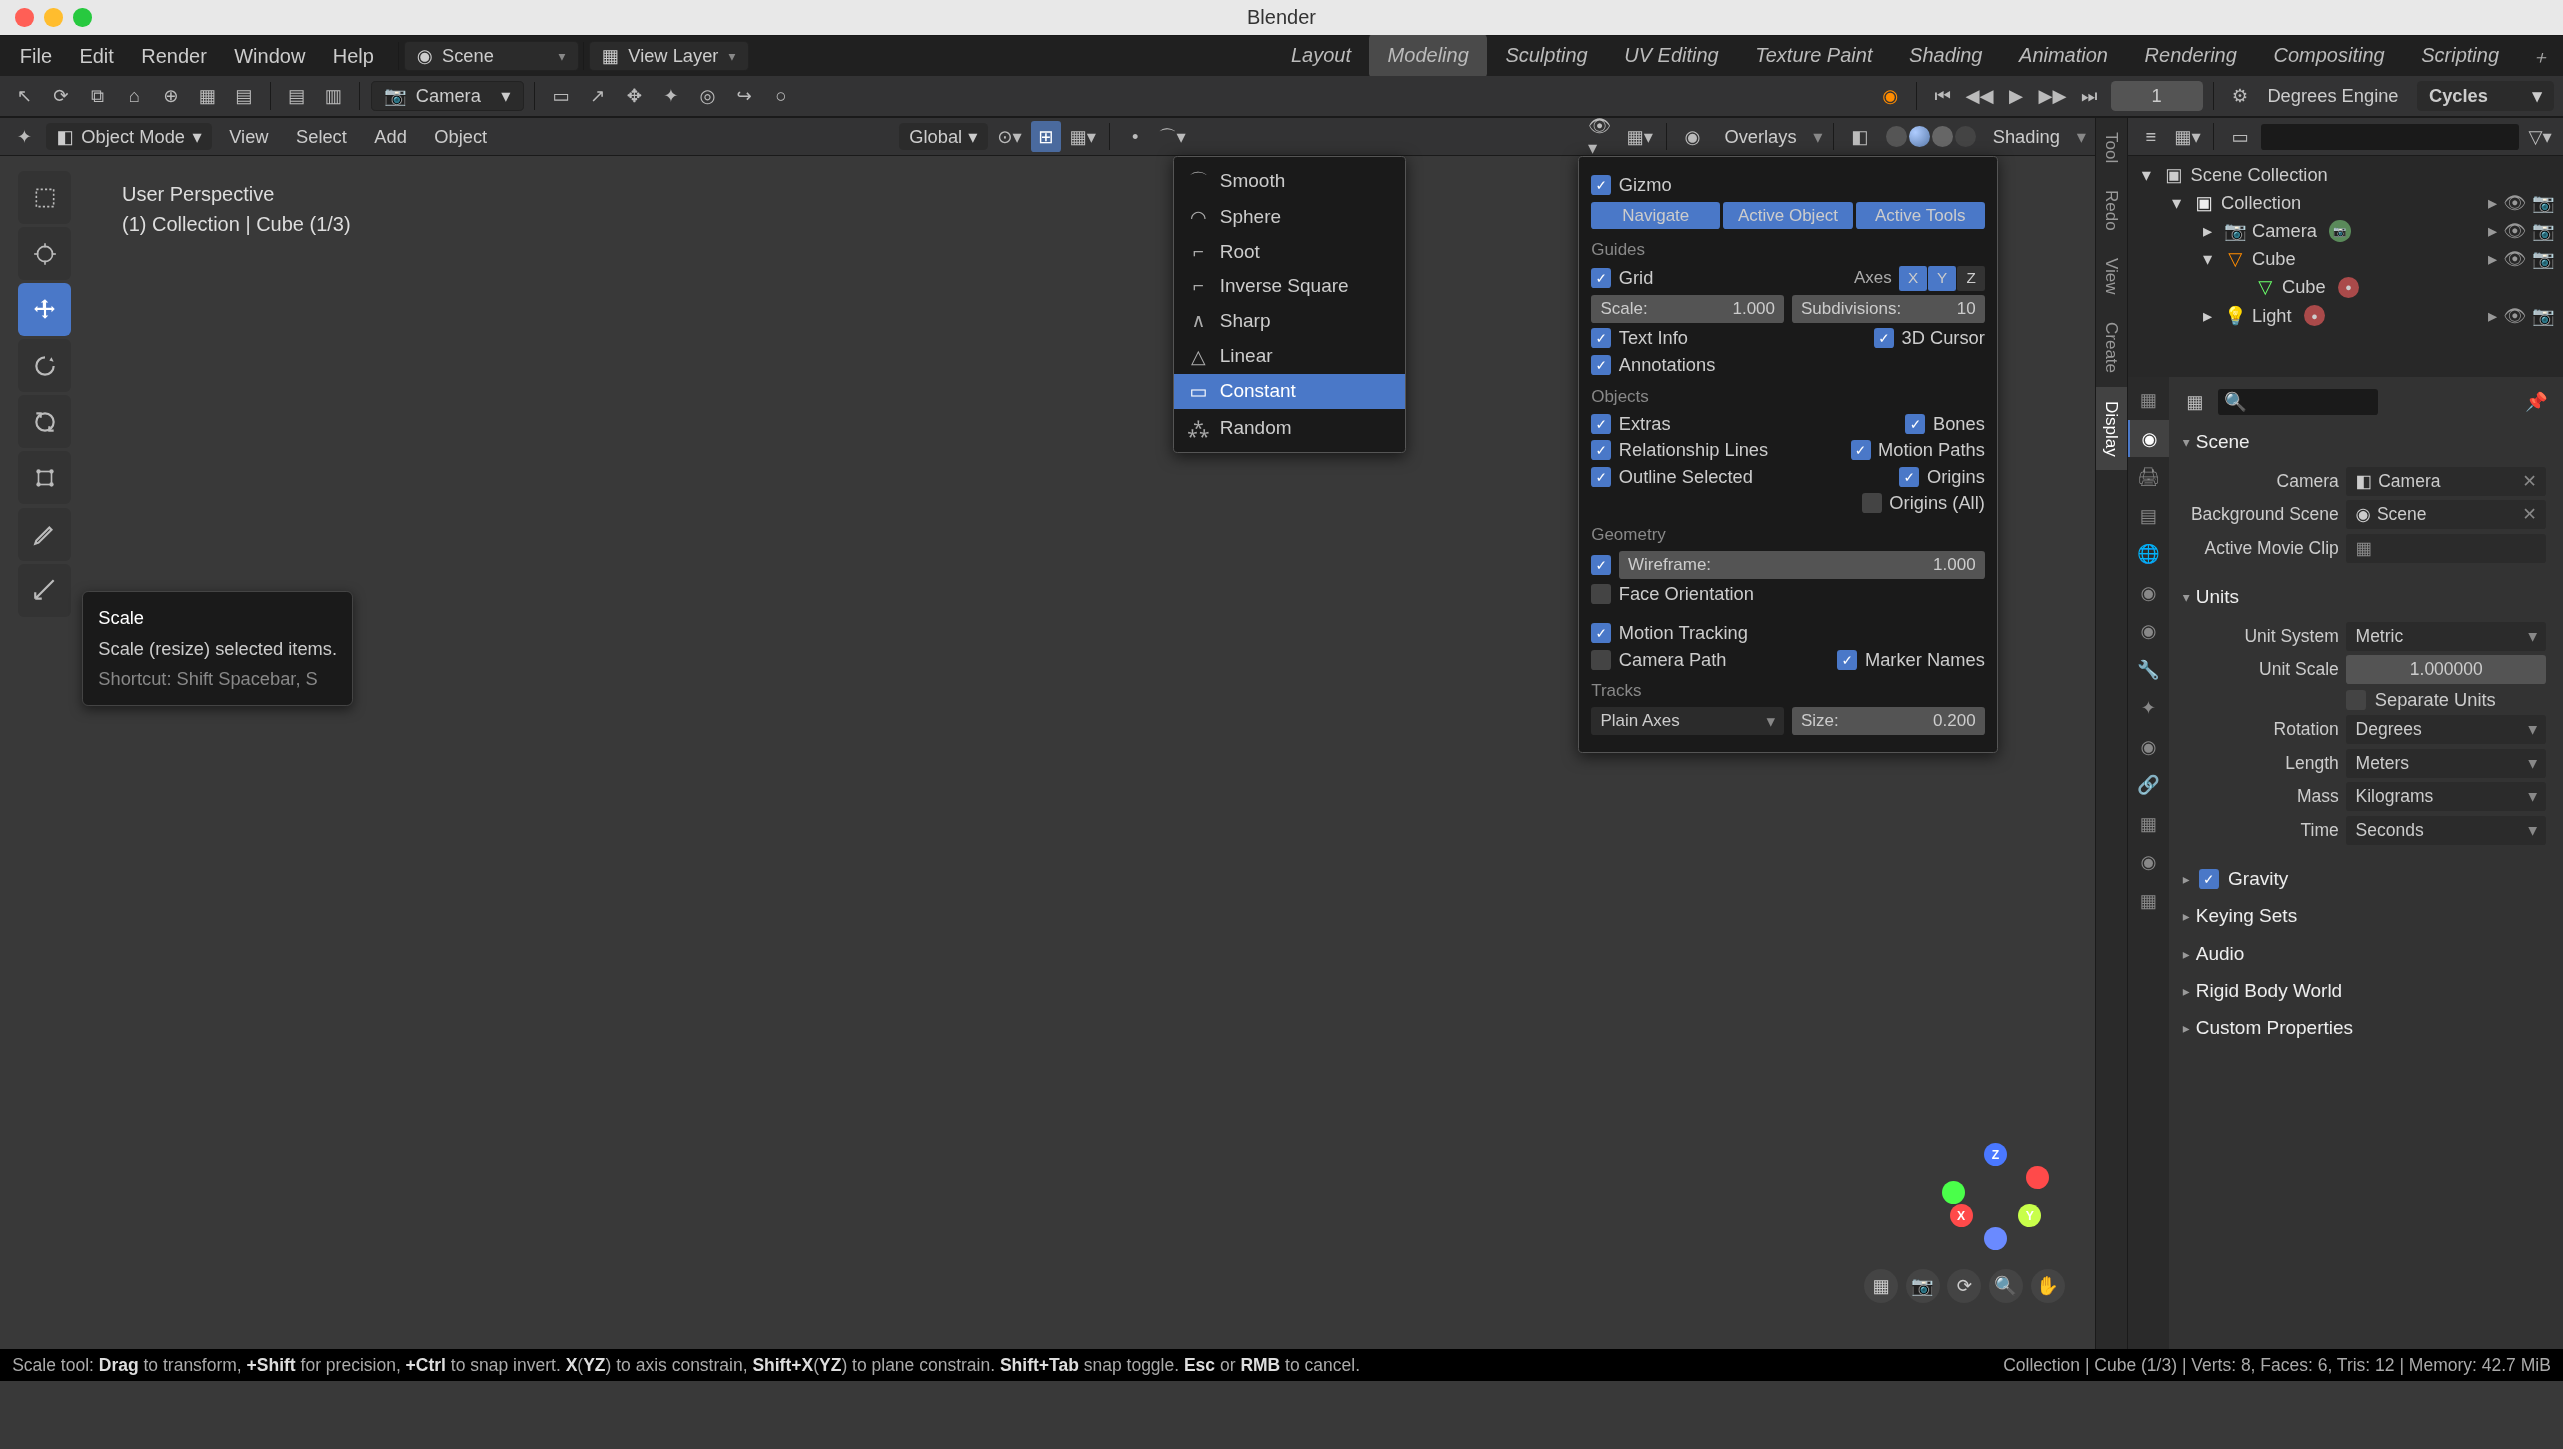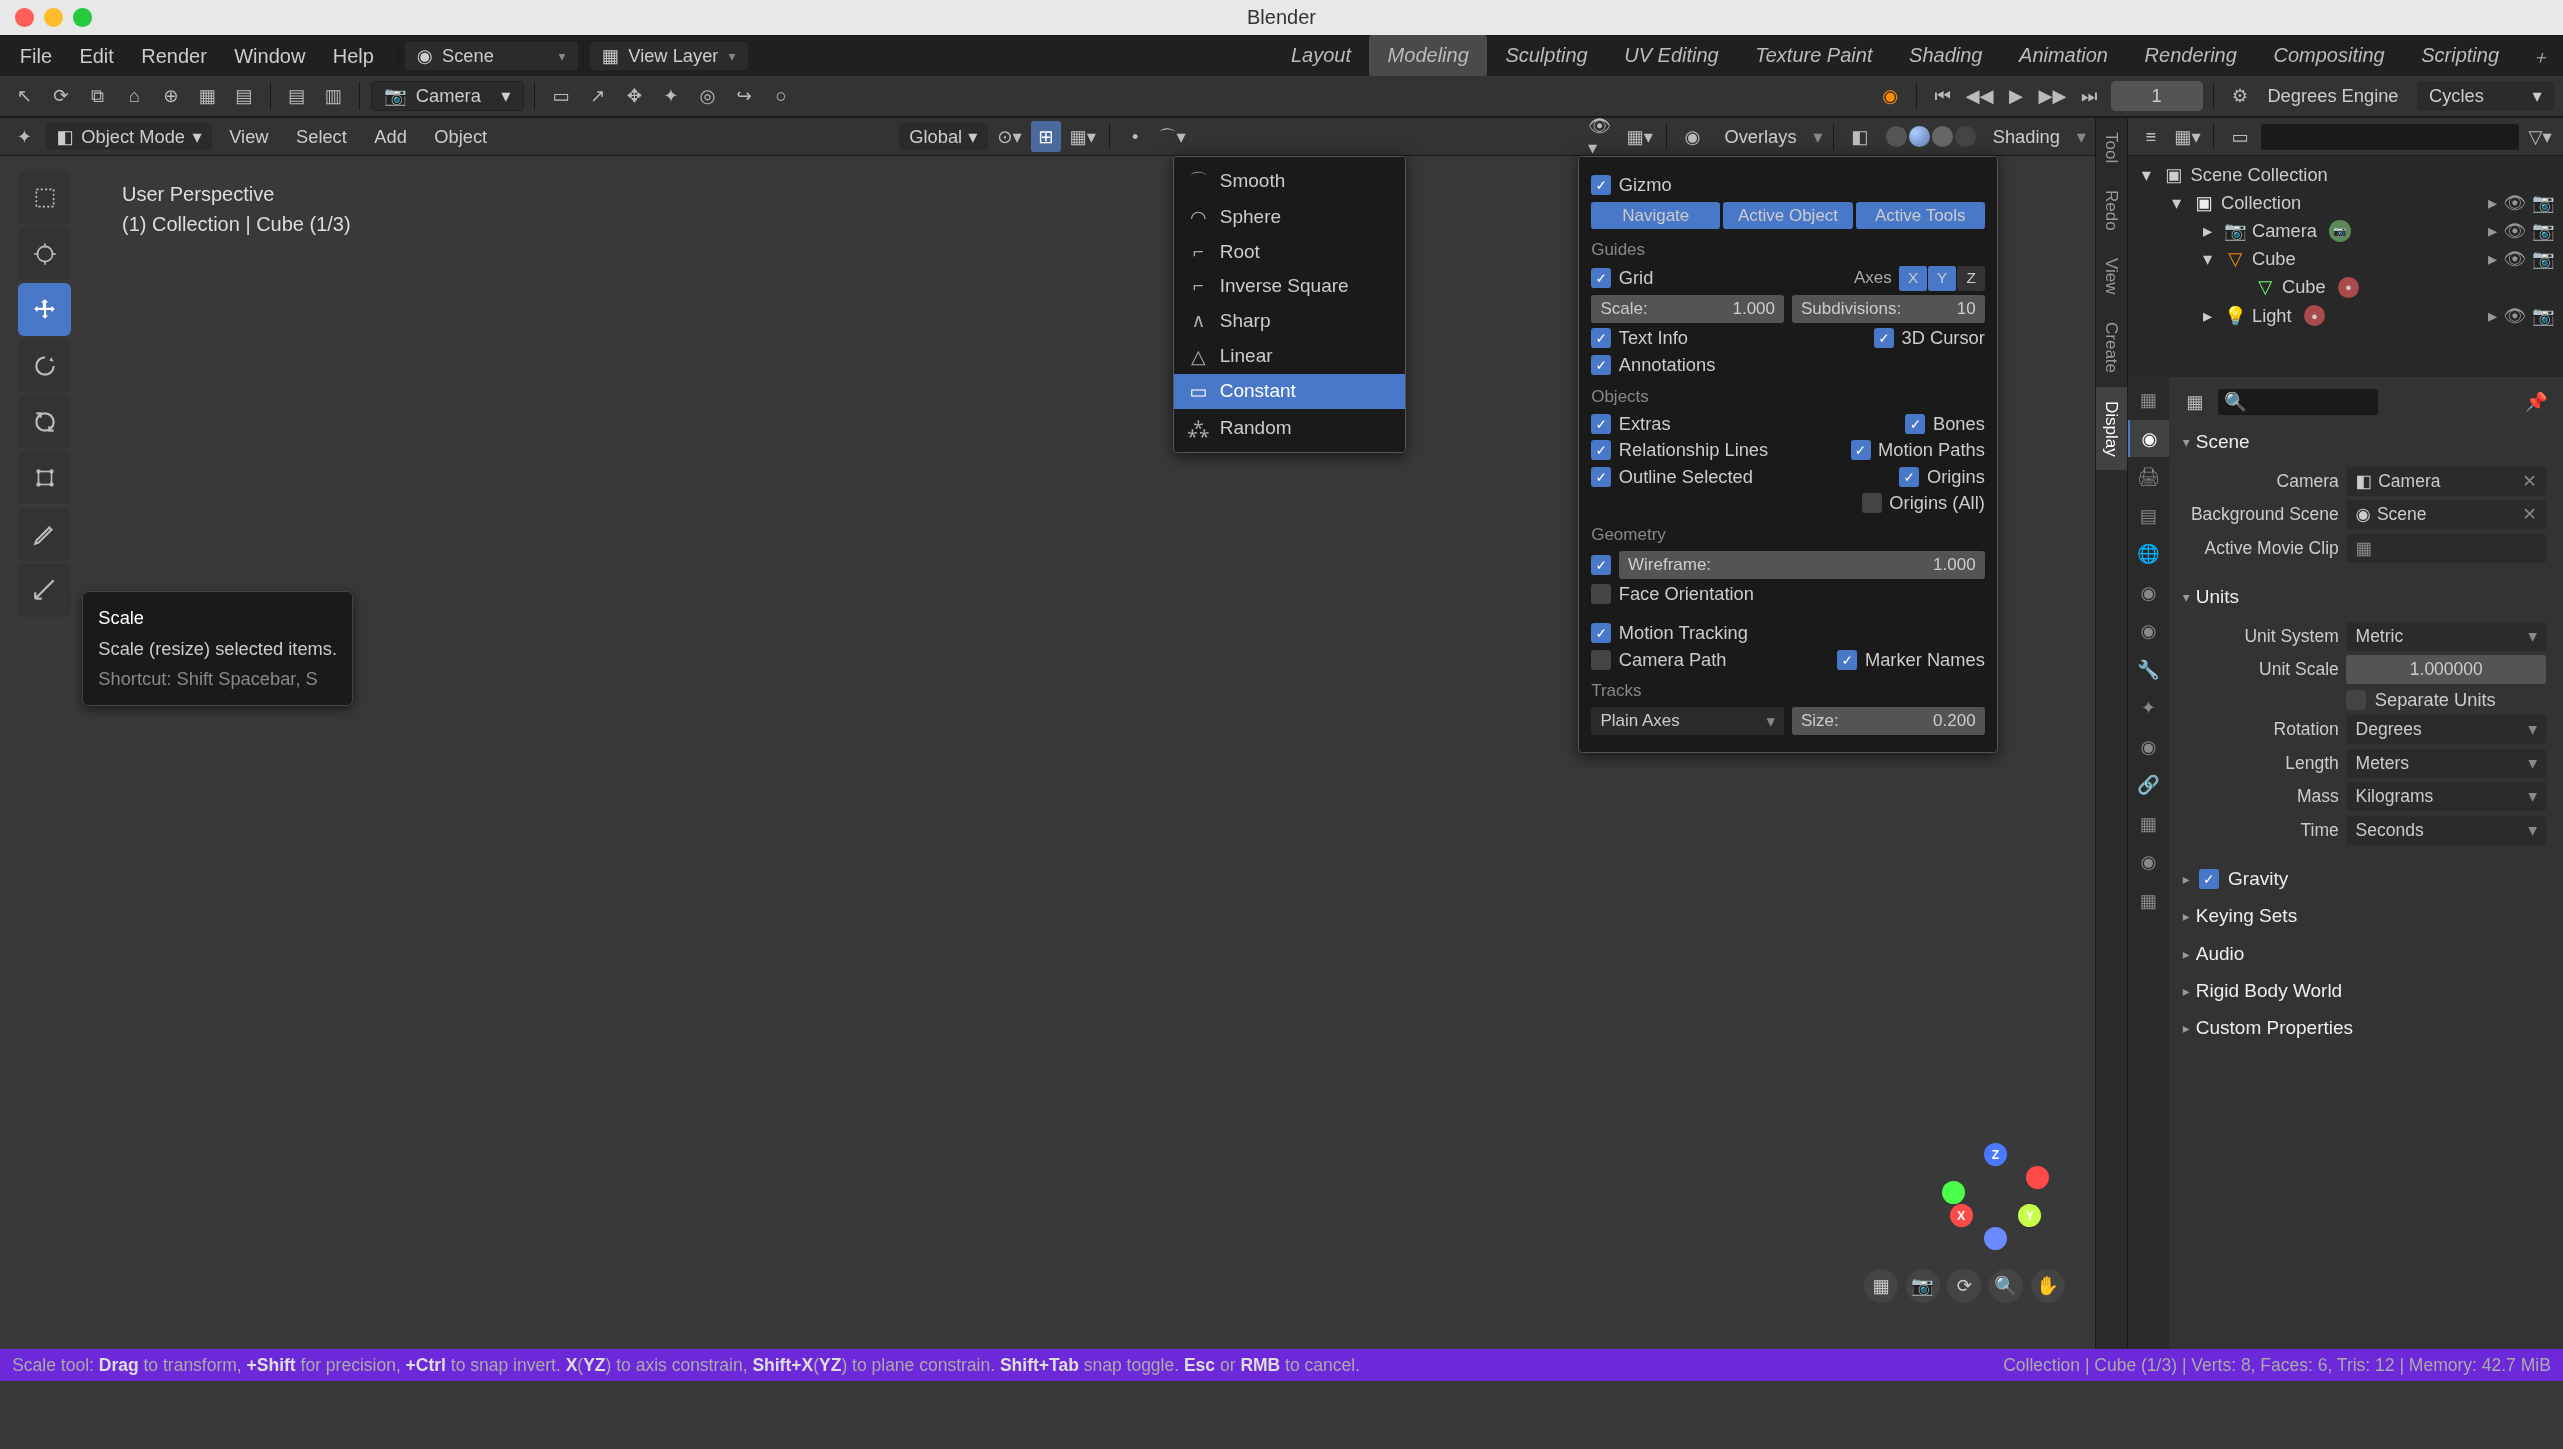--- a/index.html
+++ b/index.html
@@ -91,21 +91,21 @@
 .panel { margin-bottom:3.1px; }
 .panel-h { display:flex; align-items:center; gap:6.1px; padding:6.1px 3.1px; font-size:19px; cursor:pointer; color:#eee; }
 .panel-h .caret { font-size:13.7px; color:#999; }
 .panel-body { padding:3.1px 6.1px 9.2px 6.1px; }
 .prow { display:flex; align-items:center; margin:4.6px 0; gap:7.6px; }
 .prow .lbl { flex:0 0 153px; text-align:right; font-size:17.5px; color:#ccc; }
 .prow .val { flex:1; height:29px; background:#2b2b2b; border-radius:3.1px; display:flex; align-items:center; padding:0 9.2px; font-size:17.5px; }
 .prow .num { justify-content:center; background:#545454; }
 .pchk { margin-left:160px; display:flex; align-items:center; gap:9px; }
 
-.statusbar { height:32px; background:#6d28d9; display:flex; align-items:center; padding:0 12.2px; font-size:17.5px; color:#aaa; }
+.statusbar { height:32px; background:#000000; display:flex; align-items:center; padding:0 12.2px; font-size:17.5px; color:#aaa; }
 .statusbar .sb-right { margin-left:auto; }
 .statusbar b { color:#ddd; }
 
 svg { fill:currentColor; }
 </style>
 </head>
 <body>
 
 <div class="titlebar">
   <div class="traffic">
@@ -183,21 +183,21 @@
     <div class="sep"></div>
     <span class="ico-btn">⏮</span>
     <span class="ico-btn">◀◀</span>
     <span class="ico-btn">▶</span>
     <span class="ico-btn">▶▶</span>
     <span class="ico-btn">⏭</span>
     <div class="frame-input">1</div>
     <div class="sep"></div>
     <span class="ico-btn">⚙</span>
     <span style="font-size:18.3px;color:#ccc;margin:0 6.1px;">Degrees Engine</span>
-    <div class="render-sel" style="width:137px;">
+    <div class="render-sel" style="width:137px;font-weight:bold;">
       <span>Cycles</span>
       <span class="chev" style="margin-left:auto">▾</span>
     </div>
   </div>
  </div>
 </div>
 
 <div class="main">
 
   <div class="viewport">

